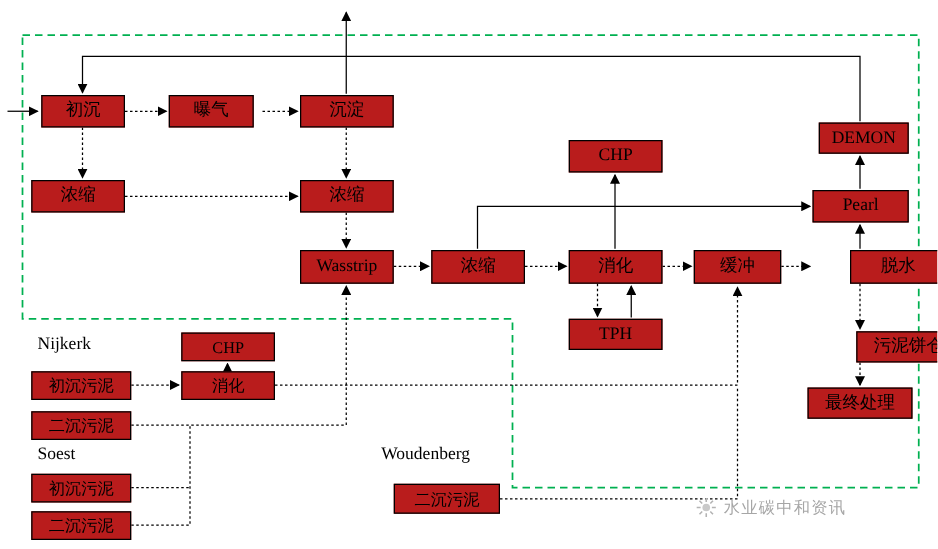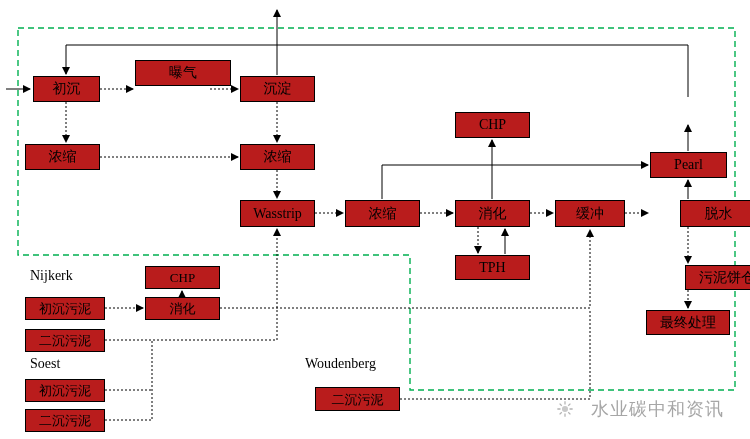--- a/index.html
+++ b/index.html
@@ -11,22 +11,22 @@
   .box{
     position:absolute;border:1px solid #000;background:#b91c1c;box-sizing:border-box;
     display:flex;align-items:center;justify-content:center;
     font-size:14px;line-height:1;white-space:nowrap;
   }
   .box.small{font-size:13px;}
   .plant-label{
     position:absolute;font-size:14px;line-height:1;white-space:nowrap;
   }
   #watermark{
-    position:absolute;left:556px;top:397px;display:flex;align-items:center;gap:17px;
-    color:#a6a6a6;font-size:18px;letter-spacing:1px;
+    position:absolute;left:556px;top:397px;display:flex;align-items:center;gap:5px;
+    color:#a6a6a6;font-size:13px;letter-spacing:1px;
   }
   #watermark .wm-icon{display:flex;align-items:center;}
 </style>
 </head>
 <body>
 
 <div id="canvas">
 
   <svg id="wires" viewBox="0 0 750 439" xmlns="http://www.w3.org/2000/svg">
     <defs>
@@ -64,25 +64,26 @@
       <path d="M105,308 L143,308" marker-end="url(#arr)"></path>
       <path d="M220,308 L590,308 L590,230" marker-end="url(#arr)"></path>
       <path d="M105,340 L277,340 L277,229" marker-end="url(#arr)"></path>
       <path d="M105,390 L152,390"></path>
       <path d="M105,420 L152,420 L152,340"></path>
       <path d="M400,399 L590,399 L590,310"></path>
     </g>
   </svg>
 
   <div class="box" style="left:33px;top:76px;width:67px;height:26px;">初沉</div>
-  <div class="box" style="left:135px;top:60px;width:96px;height:26px;">曝气</div>
+  <div class="box" style="left:135px;top:76px;width:68px;height:26px;">曝气</div>
   <div class="box" style="left:240px;top:76px;width:75px;height:26px;">沉淀</div>
   <div class="box" style="left:25px;top:144px;width:75px;height:26px;">浓缩</div>
   <div class="box" style="left:240px;top:144px;width:75px;height:26px;">浓缩</div>
   <div class="box" style="left:455px;top:112px;width:75px;height:26px;">CHP</div>
+  <div class="box" style="left:655px;top:98px;width:72px;height:25px;">DEMON</div>
   <div class="box" style="left:650px;top:152px;width:77px;height:26px;">Pearl</div>
   <div class="box" style="left:240px;top:200px;width:75px;height:27px;">Wasstrip</div>
   <div class="box" style="left:345px;top:200px;width:75px;height:27px;">浓缩</div>
   <div class="box" style="left:455px;top:200px;width:75px;height:27px;">消化</div>
   <div class="box" style="left:555px;top:200px;width:70px;height:27px;">缓冲</div>
   <div class="box" style="left:650px;top:200px;width:77px;height:27px;margin-left:30px;">脱水</div>
   <div class="box" style="left:455px;top:255px;width:75px;height:25px;">TPH</div>
   <div class="box" style="left:646px;top:265px;width:84px;height:25px;margin-left:39px;">污泥饼仓</div>
   <div class="box" style="left:646px;top:310px;width:84px;height:25px;">最终处理</div>
 

